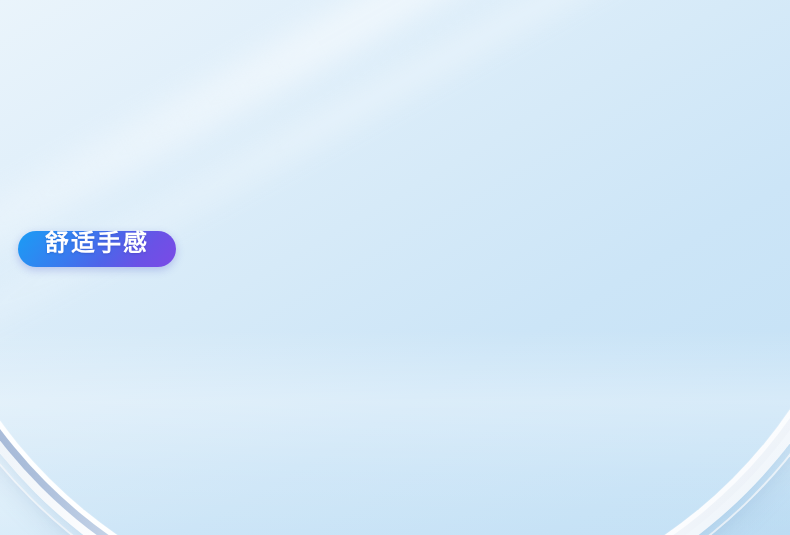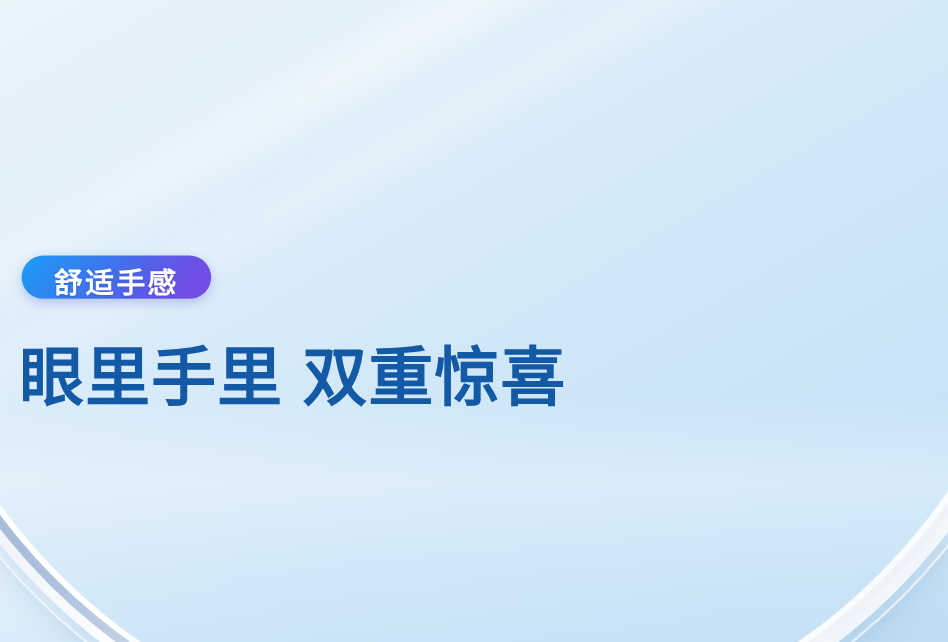--- a/index.html
+++ b/index.html
@@ -196,23 +196,23 @@
     left: 0;
     top: 0;
     width: 790px;
     height: 535px;
   }
 
   
   .badge {
     position: absolute;
     left: 18px;
-    top: 213px;
+    top: 231px;
     display: inline-flex;
-    align-items: flex-end;
+    align-items: flex-start;
     justify-content: center;
     box-sizing: border-box;
     height: 36px;
     padding: 0 27px;
     border-radius: 22px;
     background: linear-gradient(128deg,
         #1a9cf5 0%,
         #2a8cf2 18%,
         #3a79ee 38%,
         #4f63e9 58%,
@@ -276,17 +276,16 @@
     <div class="disc-streaks"></div>
   </div>
   <div class="disc-bloom"></div>
 
   <div class="content">
 
     <div class="badge">
       <span class="badge-text">舒适手感</span>
     </div>
 
-    <div class="headline">眼里手里 双重惊喜</div>
 
 
   </div>
 </div>
 
 </body></html>

